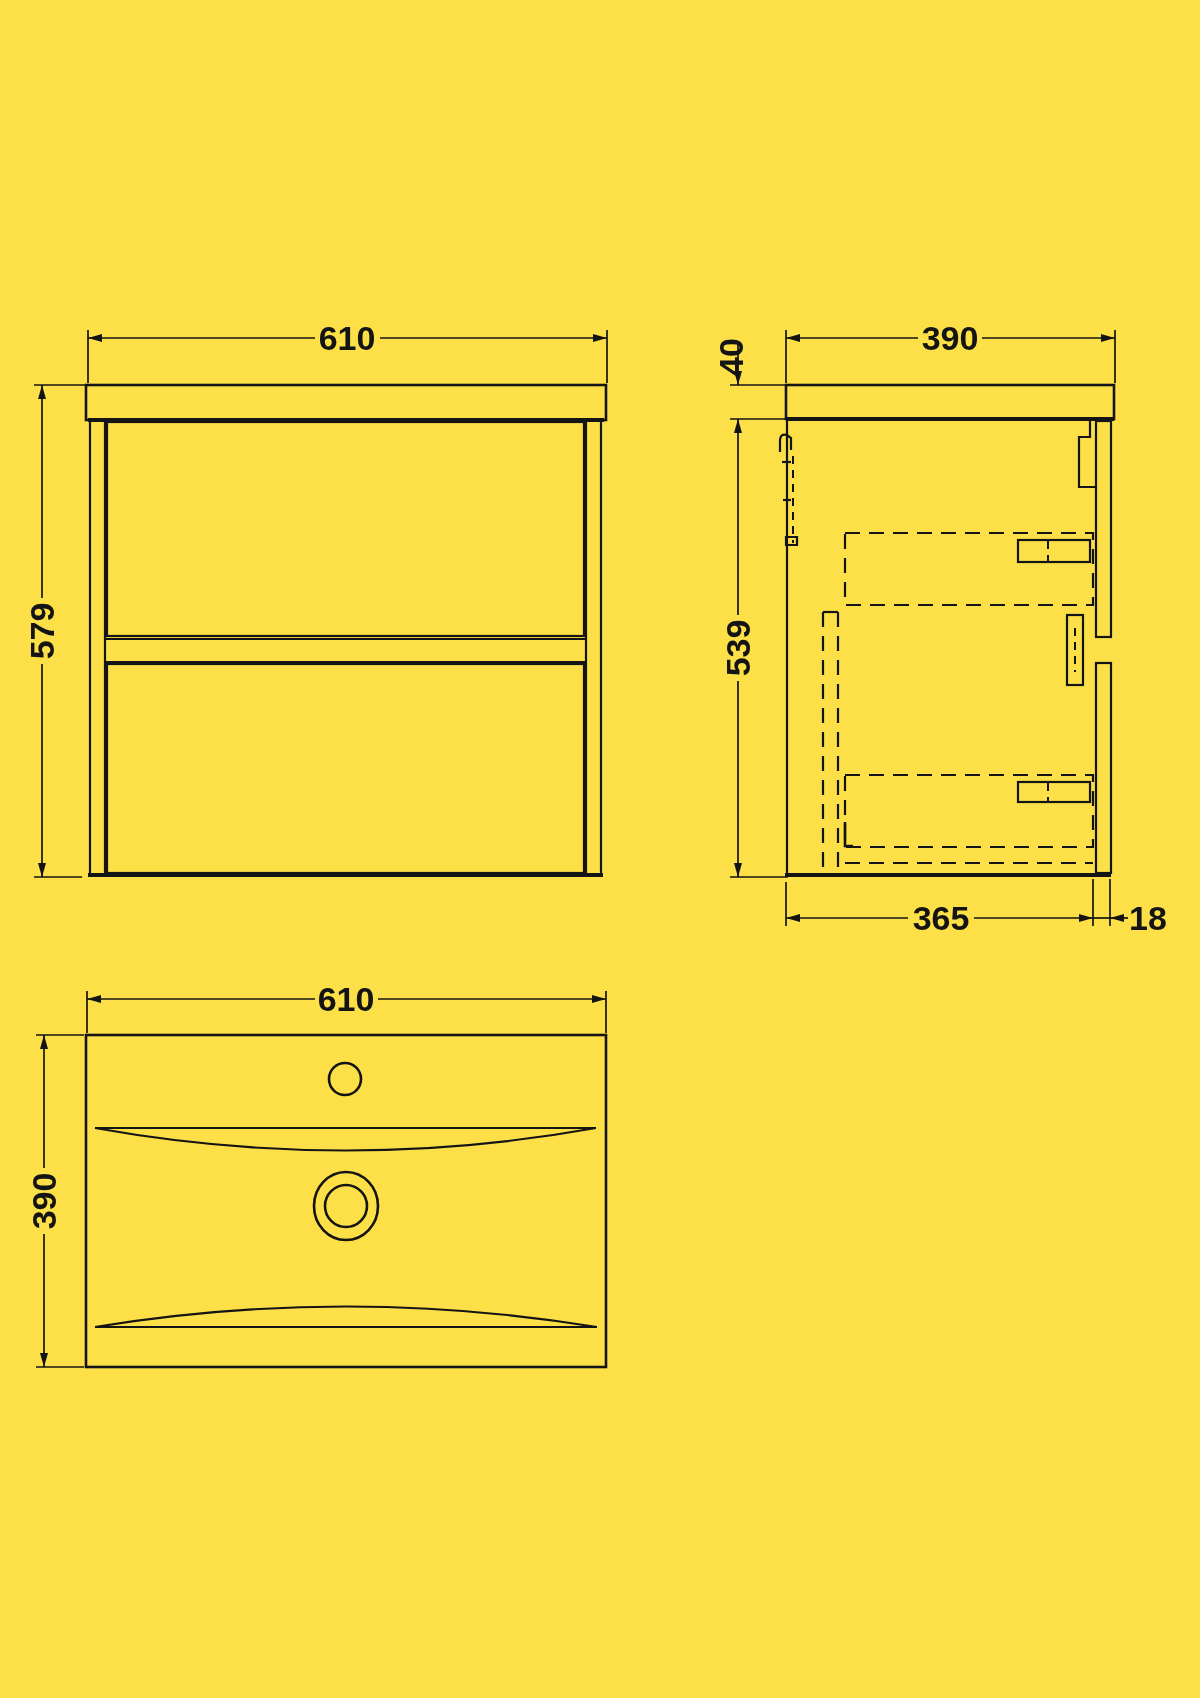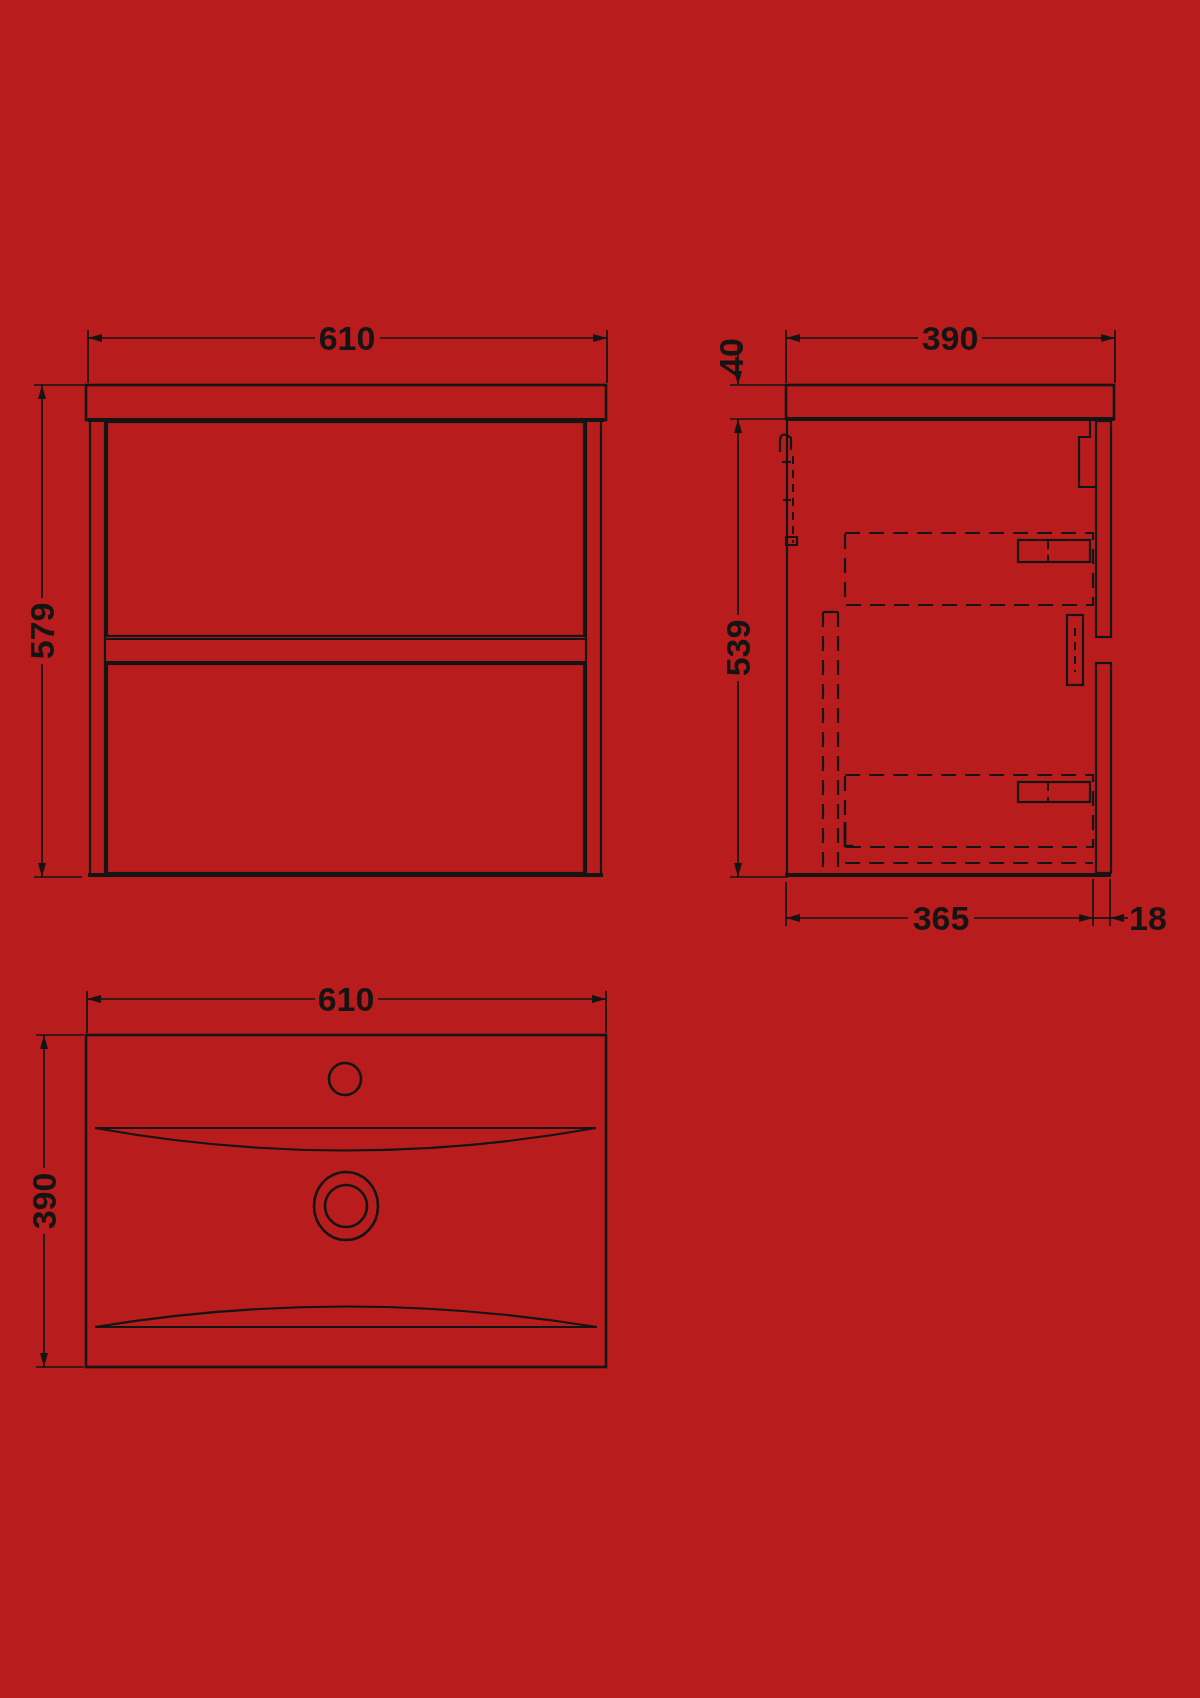--- a/index.html
+++ b/index.html
@@ -1,16 +1,16 @@
 <!DOCTYPE html>
 <html><head>
 <meta charset="utf-8">
 <style>
   html,body{margin:0;padding:0;background:#ffffff;}
-  .page{width:1200px;height:1698px;background:#b91c1c;position:relative;overflow:hidden;}
+  .page{width:1200px;height:1698px;background:#fde047;position:relative;overflow:hidden;}
   svg{display:block;}
   .ln{stroke:#141414;stroke-width:2.2;fill:none;stroke-linecap:butt;}
   .ln25{stroke:#141414;stroke-width:2.6;fill:none;}
   .thick{stroke:#141414;stroke-width:3.8;fill:none;}
   .dim{stroke:#141414;stroke-width:1.7;fill:none;}
   .dash{stroke:#141414;stroke-width:2.2;fill:none;stroke-dasharray:15 9;}
   .dash2{stroke:#141414;stroke-width:2;fill:none;stroke-dasharray:8 6;}
   .arrow{fill:#141414;stroke:none;}
   text{font-family:"Liberation Sans", sans-serif;font-weight:bold;font-size:34px;fill:#141414;}
   .mid{text-anchor:middle;}

